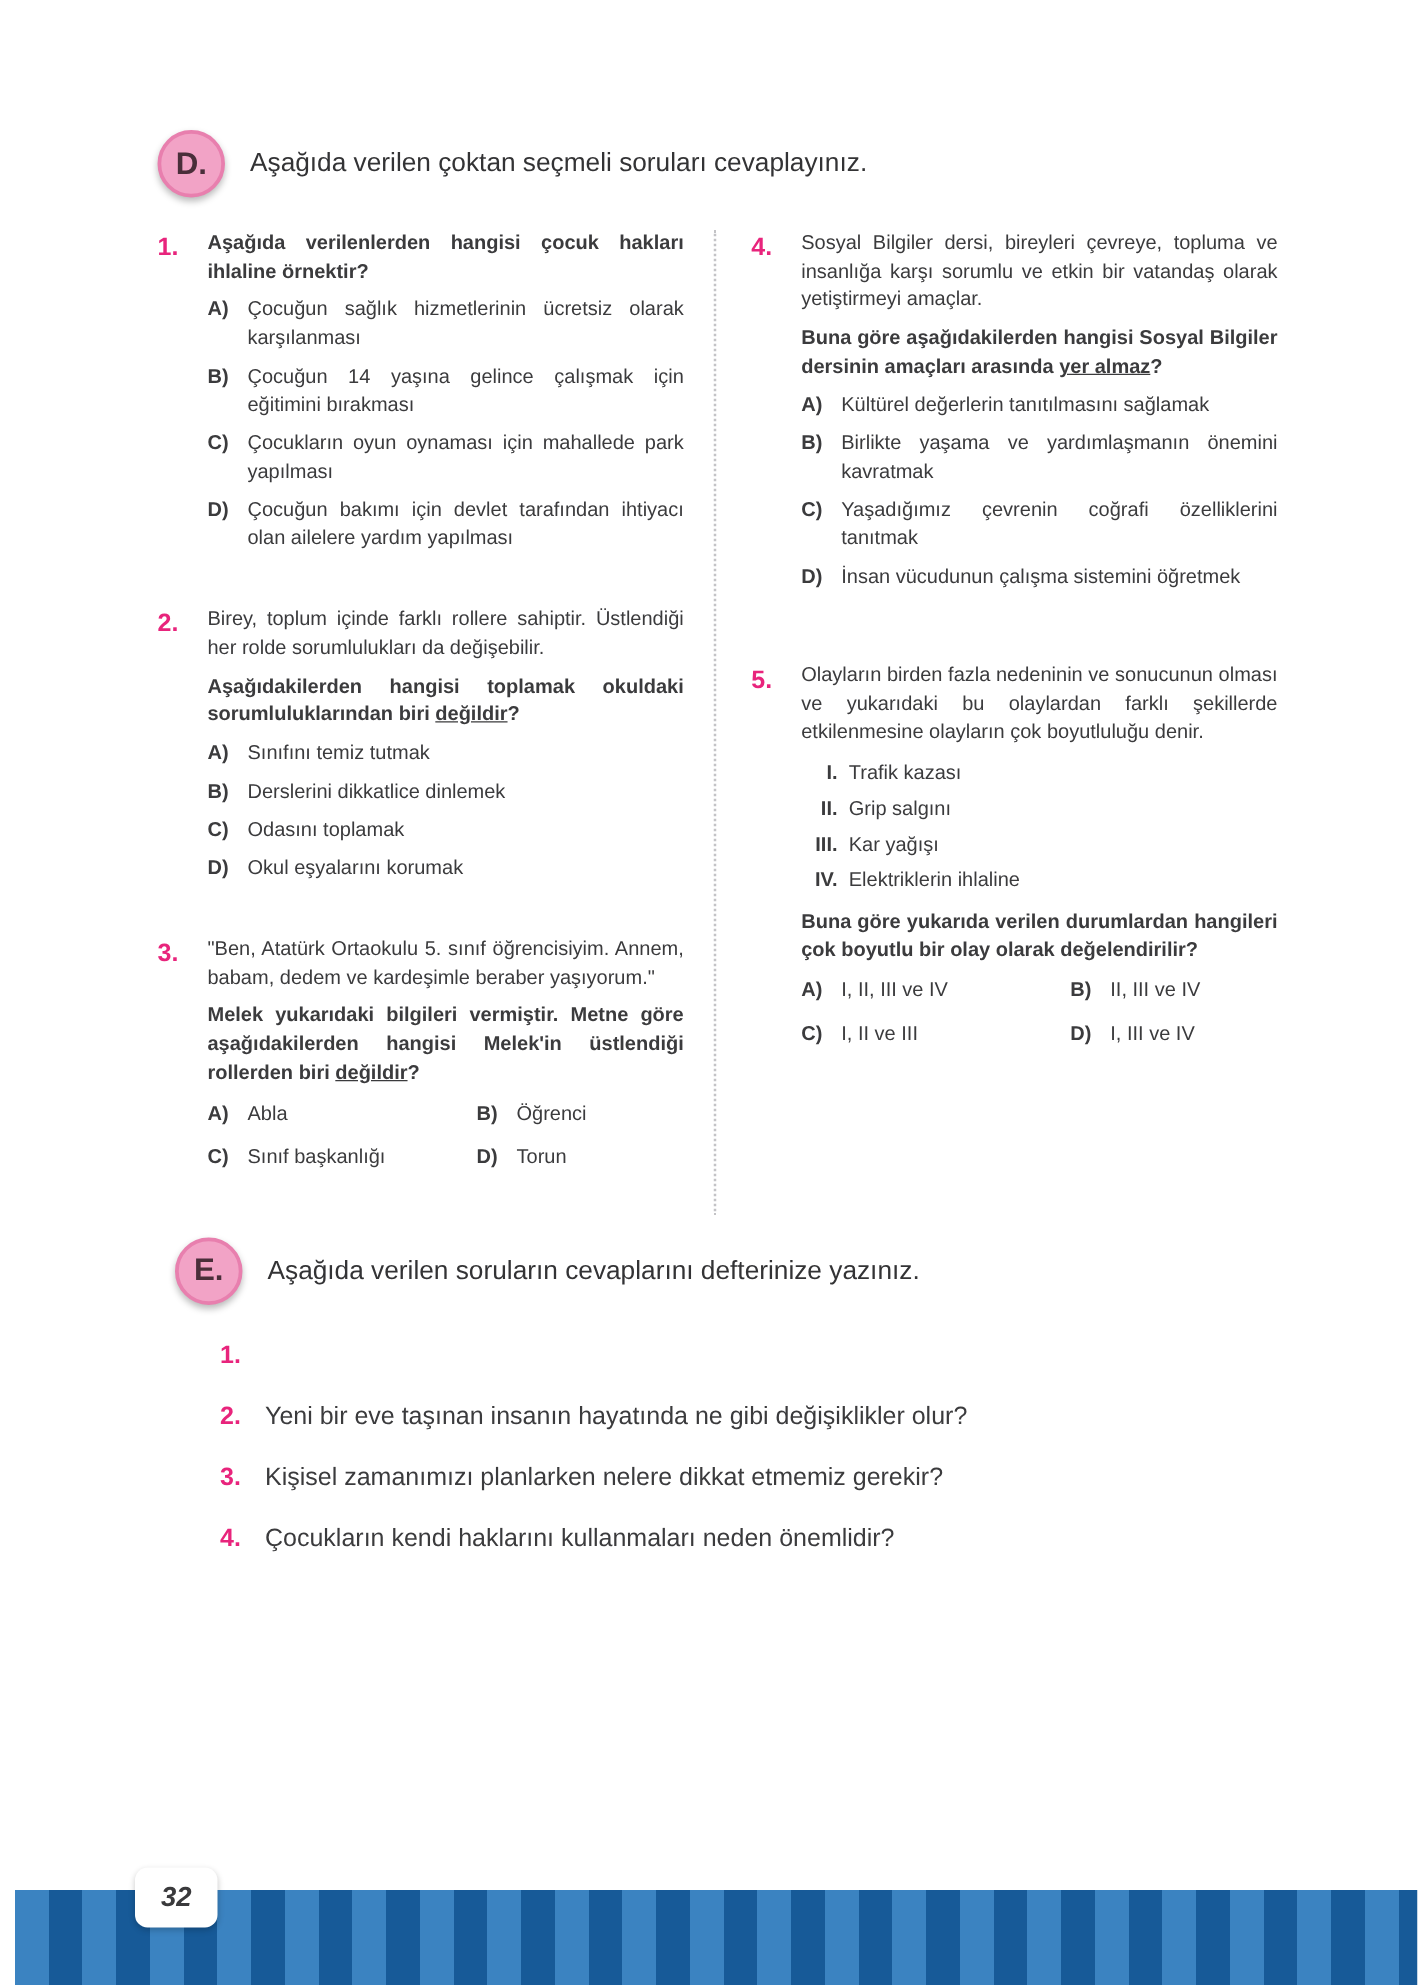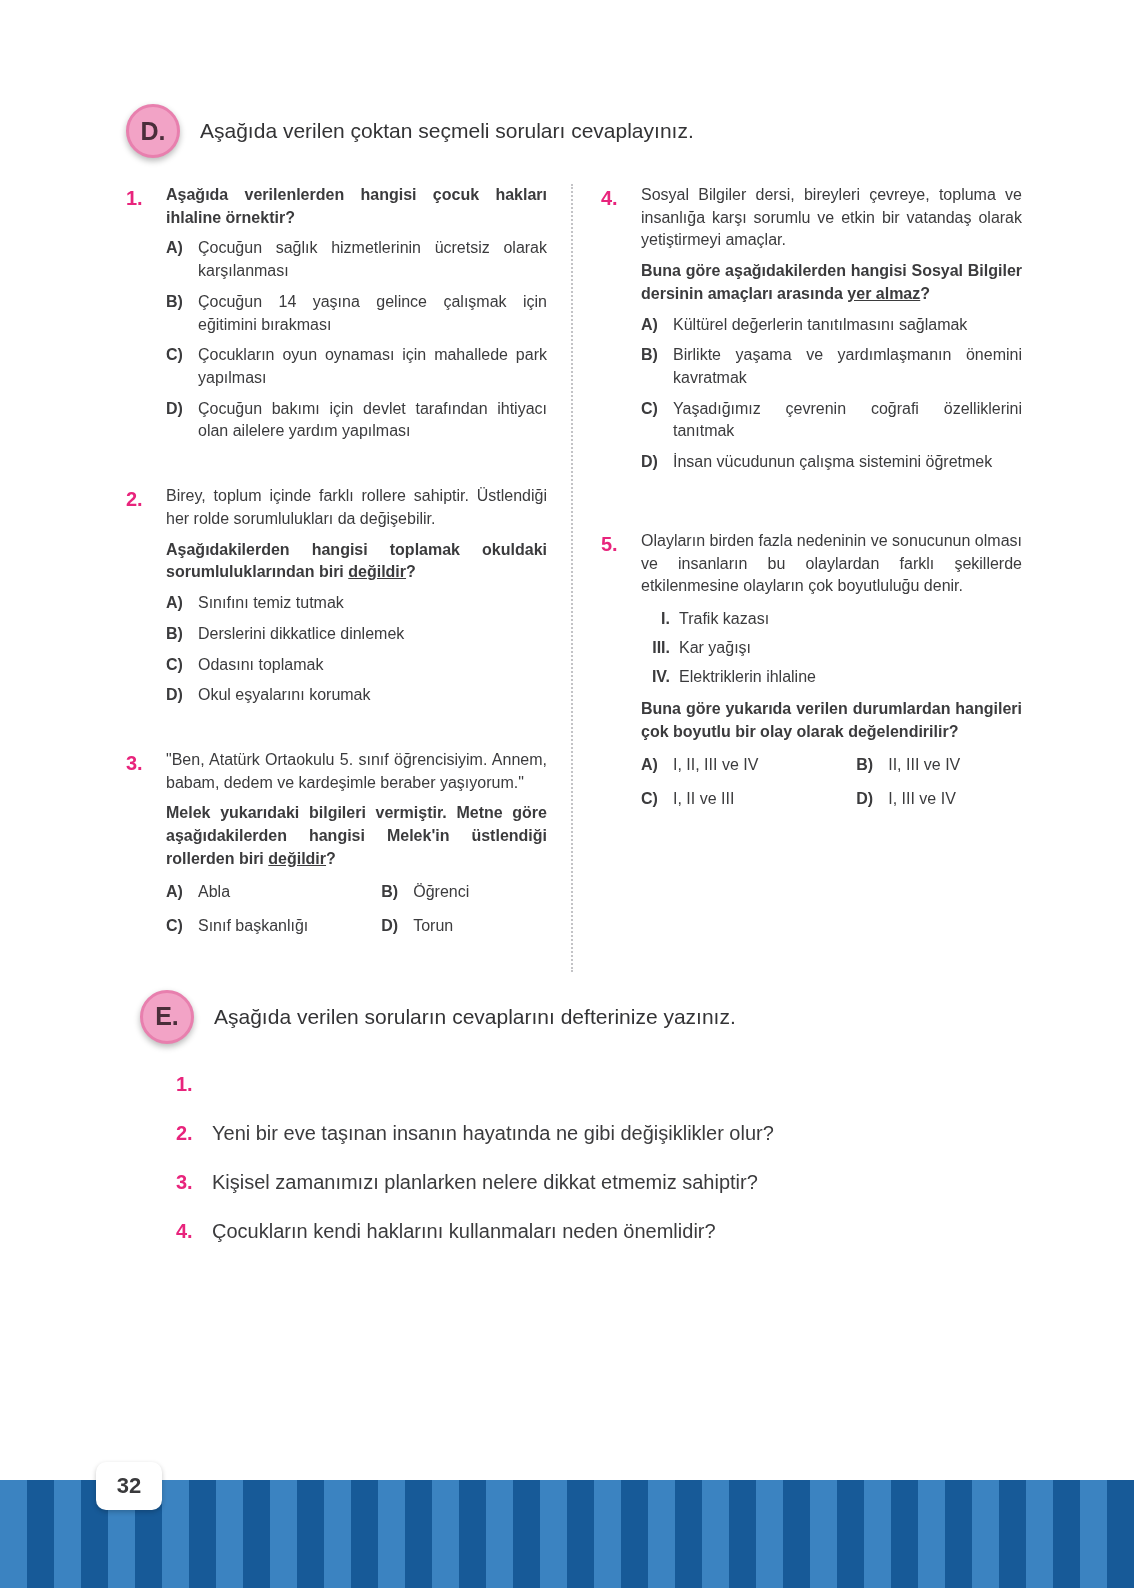--- a/index.html
+++ b/index.html
@@ -50,21 +50,21 @@
   .roman-list { margin: 10px 0 10px 4px; text-align: left; }
   .roman { display: flex; margin-bottom: 6px; }
   .rnum { font-weight: bold; width: 34px; text-align: right; padding-right: 9px; flex-shrink: 0; }
 
   
   .e-items { padding-left: 50px; margin-top: 2px; }
   .e-item { display: flex; gap: 10px; margin-bottom: 21px; font-size: 20px; line-height: 1.4; }
   .e-num { color: #e8247c; font-weight: bold; width: 26px; flex-shrink: 0; }
 
   
-  .footer { position: absolute; left: 0; right: 0; bottom: 0; height: 108px; }
+  .footer { position: absolute; left: 12px; right: 0; bottom: 0; height: 76px; font-style: italic; }
   .stripes {
     position: absolute; inset: 0;
     background: repeating-linear-gradient(90deg,
       #3b83c1 0 27px, #175a98 27px 54px);
   }
   .page-pill {
     position: absolute; left: 96px; top: -18px;
     width: 66px; height: 48px; background: #ffffff;
     border-radius: 10px; box-shadow: 0 2px 5px rgba(0,0,0,.22);
     display: flex; align-items: center; justify-content: center;
@@ -191,25 +191,29 @@
               <span class="olabel">D)</span>
               <span class="otext">İnsan vücudunun çalışma sistemini öğretmek</span>
             </div>
           </div>
         </div>
       </div>
 
       <div class="question gap-top">
         <div class="qnum">5.</div>
         <div class="qbody">
-          <p>Olayların birden fazla nedeninin ve sonucunun olması ve insanların bu olaylardan farklı şekillerde etkilenmesine olayların çok boyutluluğu denir.</p>
+          <p>Olayların birden fazla nedeninin ve sonucunun olması ve yukarıdaki bu olaylardan farklı şekillerde etkilenmesine olayların çok boyutluluğu denir.</p>
           <div class="roman-list">
             <div class="roman">
               <span class="rnum">I.</span>
               <span>Trafik kazası</span>
+            </div>
+            <div class="roman">
+              <span class="rnum">II.</span>
+              <span>Grip salgını</span>
             </div>
             <div class="roman">
               <span class="rnum">III.</span>
               <span>Kar yağışı</span>
             </div>
             <div class="roman">
               <span class="rnum">IV.</span>
               <span>Elektriklerin ihlaline</span>
             </div>
           </div>
@@ -246,21 +250,21 @@
   <div class="e-items">
     <div class="e-item">
       <span class="e-num">1.</span>
     </div>
     <div class="e-item">
       <span class="e-num">2.</span>
       <span>Yeni bir eve taşınan insanın hayatında ne gibi değişiklikler olur?</span>
     </div>
     <div class="e-item">
       <span class="e-num">3.</span>
-      <span>Kişisel zamanımızı planlarken nelere dikkat etmemiz sahiptir?</span>
+      <span>Kişisel zamanımızı planlarken nelere dikkat etmemiz gerekir?</span>
     </div>
     <div class="e-item">
       <span class="e-num">4.</span>
       <span>Çocukların kendi haklarını kullanmaları neden önemlidir?</span>
     </div>
   </div>
 
 </div>
 
 <div class="footer">

